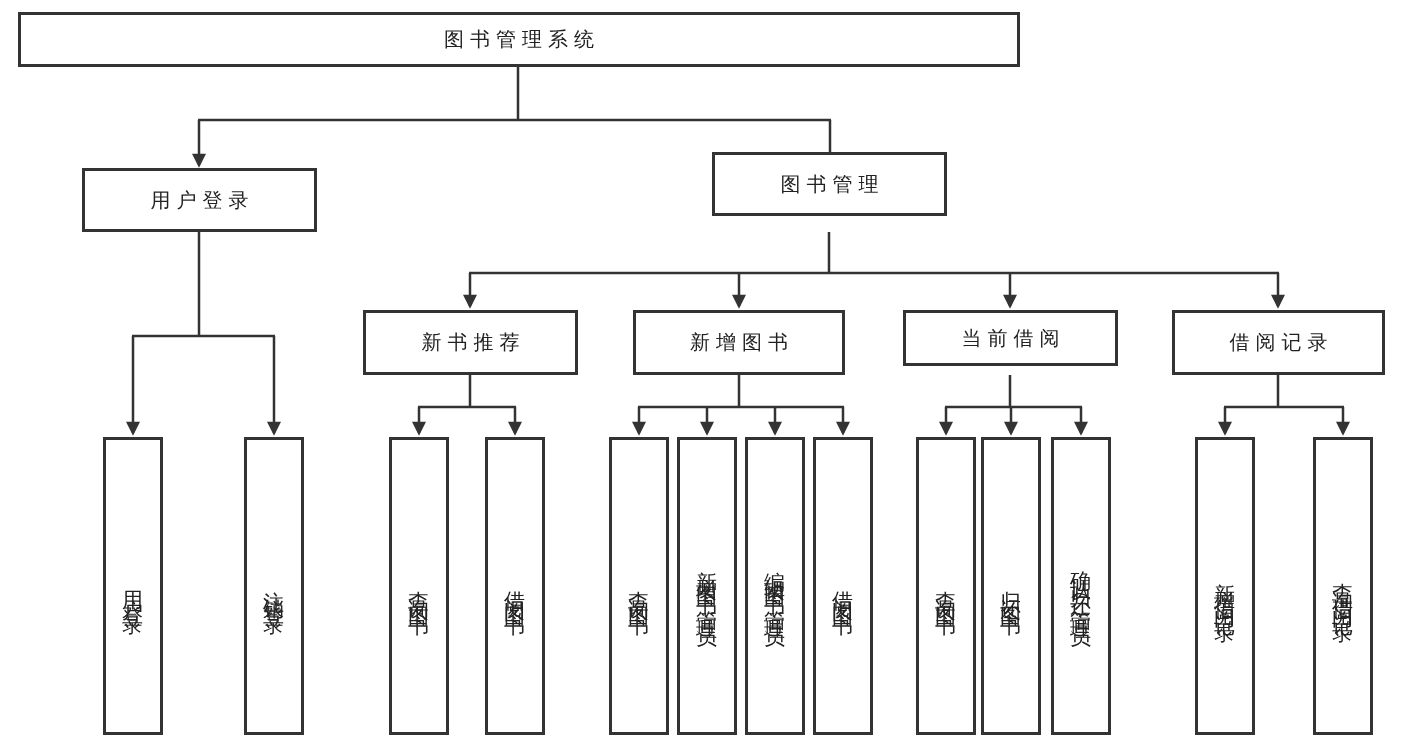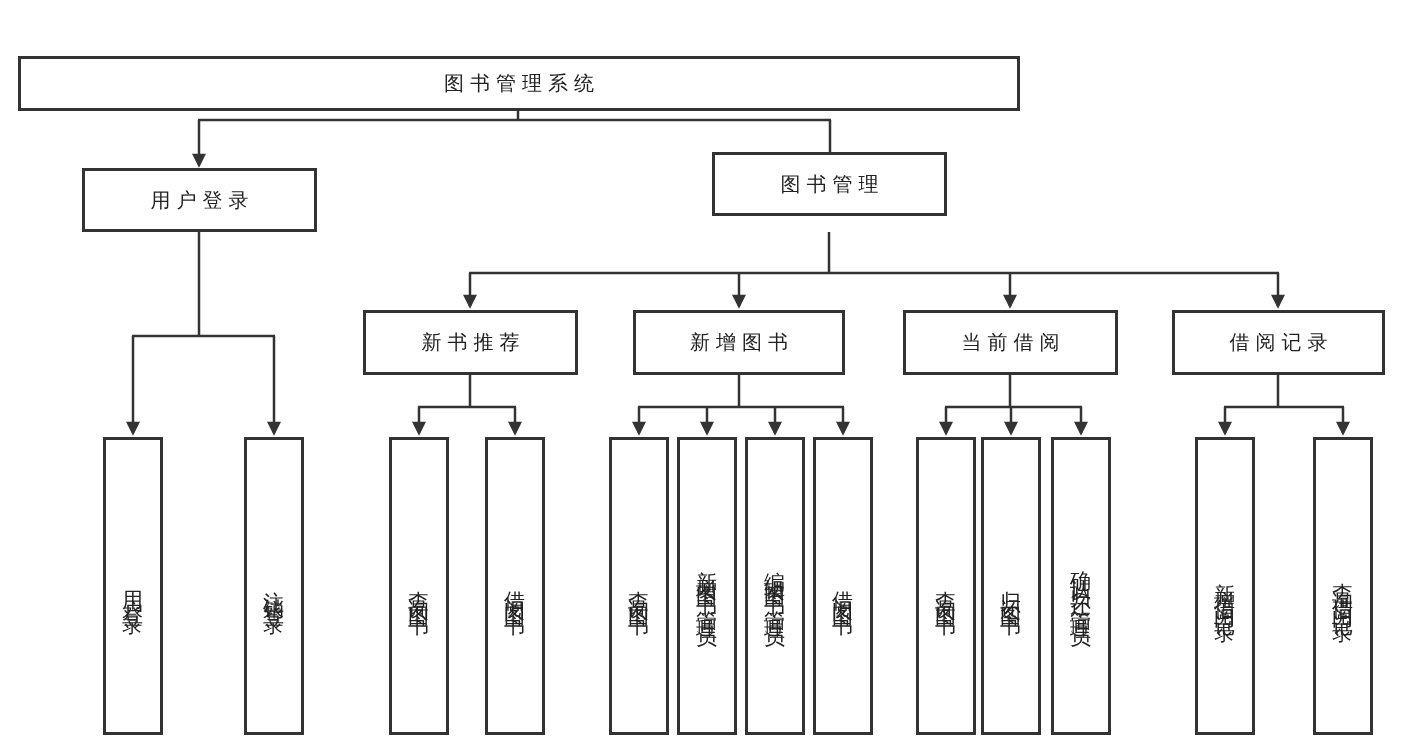--- a/index.html
+++ b/index.html
@@ -88,38 +88,38 @@
     <path d="M707 407 V433" fill="none" stroke="#333333" stroke-width="2.5" marker-end="url(#ah)"></path>
     <path d="M775 407 V433" fill="none" stroke="#333333" stroke-width="2.5" marker-end="url(#ah)"></path>
     <path d="M843 407 V433" fill="none" stroke="#333333" stroke-width="2.5" marker-end="url(#ah)"></path>
     <path d="M946 407 V433" fill="none" stroke="#333333" stroke-width="2.5" marker-end="url(#ah)"></path>
     <path d="M1011 407 V433" fill="none" stroke="#333333" stroke-width="2.5" marker-end="url(#ah)"></path>
     <path d="M1081 407 V433" fill="none" stroke="#333333" stroke-width="2.5" marker-end="url(#ah)"></path>
     <path d="M1225 407 V433" fill="none" stroke="#333333" stroke-width="2.5" marker-end="url(#ah)"></path>
     <path d="M1343 407 V433" fill="none" stroke="#333333" stroke-width="2.5" marker-end="url(#ah)"></path>
   </svg>
 
-  <div class="node hnode" style="left:18px; top:12px; width:1002px; height:55px;margin-top:44px;">
+  <div class="node hnode" style="left:18px; top:12px; width:1002px; height:55px;">
     <span>图书管理系统</span>
   </div>
 
   <div class="node hnode" style="left:82px; top:168px; width:235px; height:64px;">
     <span>用户登录</span>
   </div>
   <div class="node hnode" style="left:712px; top:152px; width:235px; height:64px;">
     <span>图书管理</span>
   </div>
 
   <div class="node hnode" style="left:363px; top:310px; width:215px; height:65px;">
     <span>新书推荐</span>
   </div>
   <div class="node hnode" style="left:633px; top:310px; width:212px; height:65px;">
     <span>新增图书</span>
   </div>
-  <div class="node hnode" style="left:903px; top:310px; width:215px; height:65px;">
+  <div class="node hnode" style="left:903px; top:310px; width:215px; height:56px;">
     <span>当前借阅</span>
   </div>
   <div class="node hnode" style="left:1172px; top:310px; width:213px; height:65px;">
     <span>借阅记录</span>
   </div>
 
   <div class="node vnode" style="left:103px; top:437px; width:60px; height:298px;">
     <span>用户登录</span>
   </div>
   <div class="node vnode" style="left:244px; top:437px; width:60px; height:298px;">

